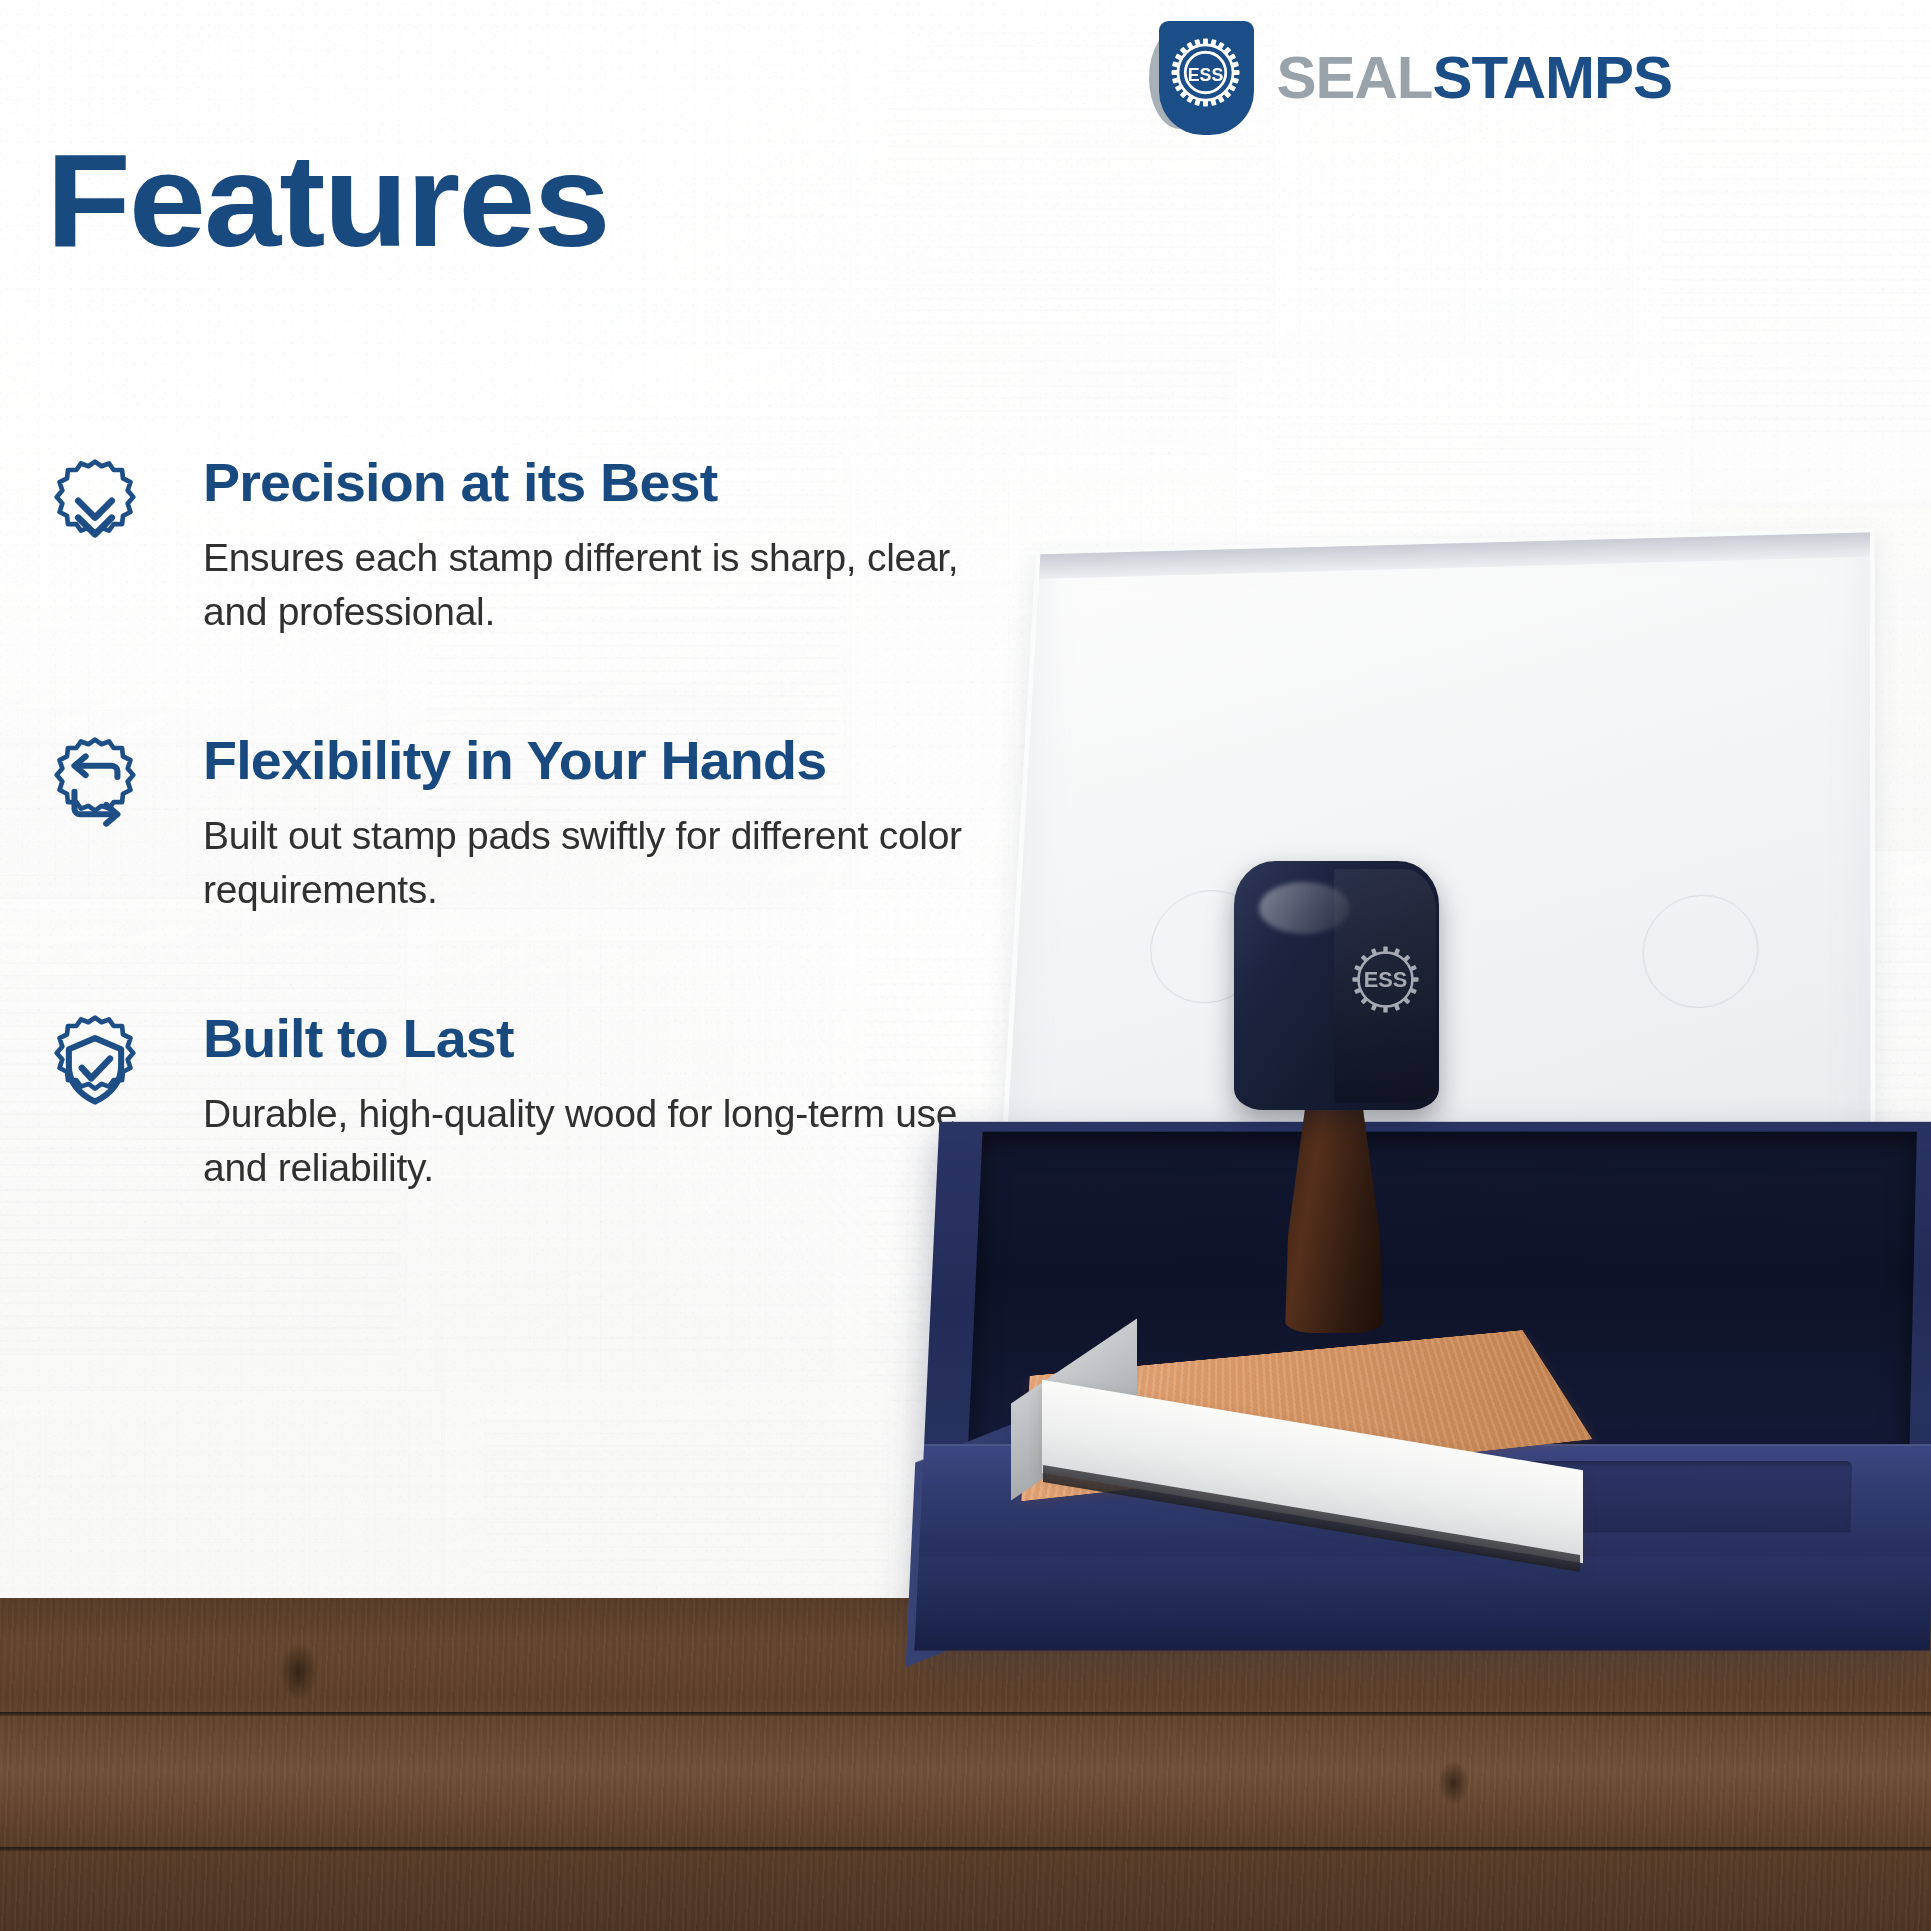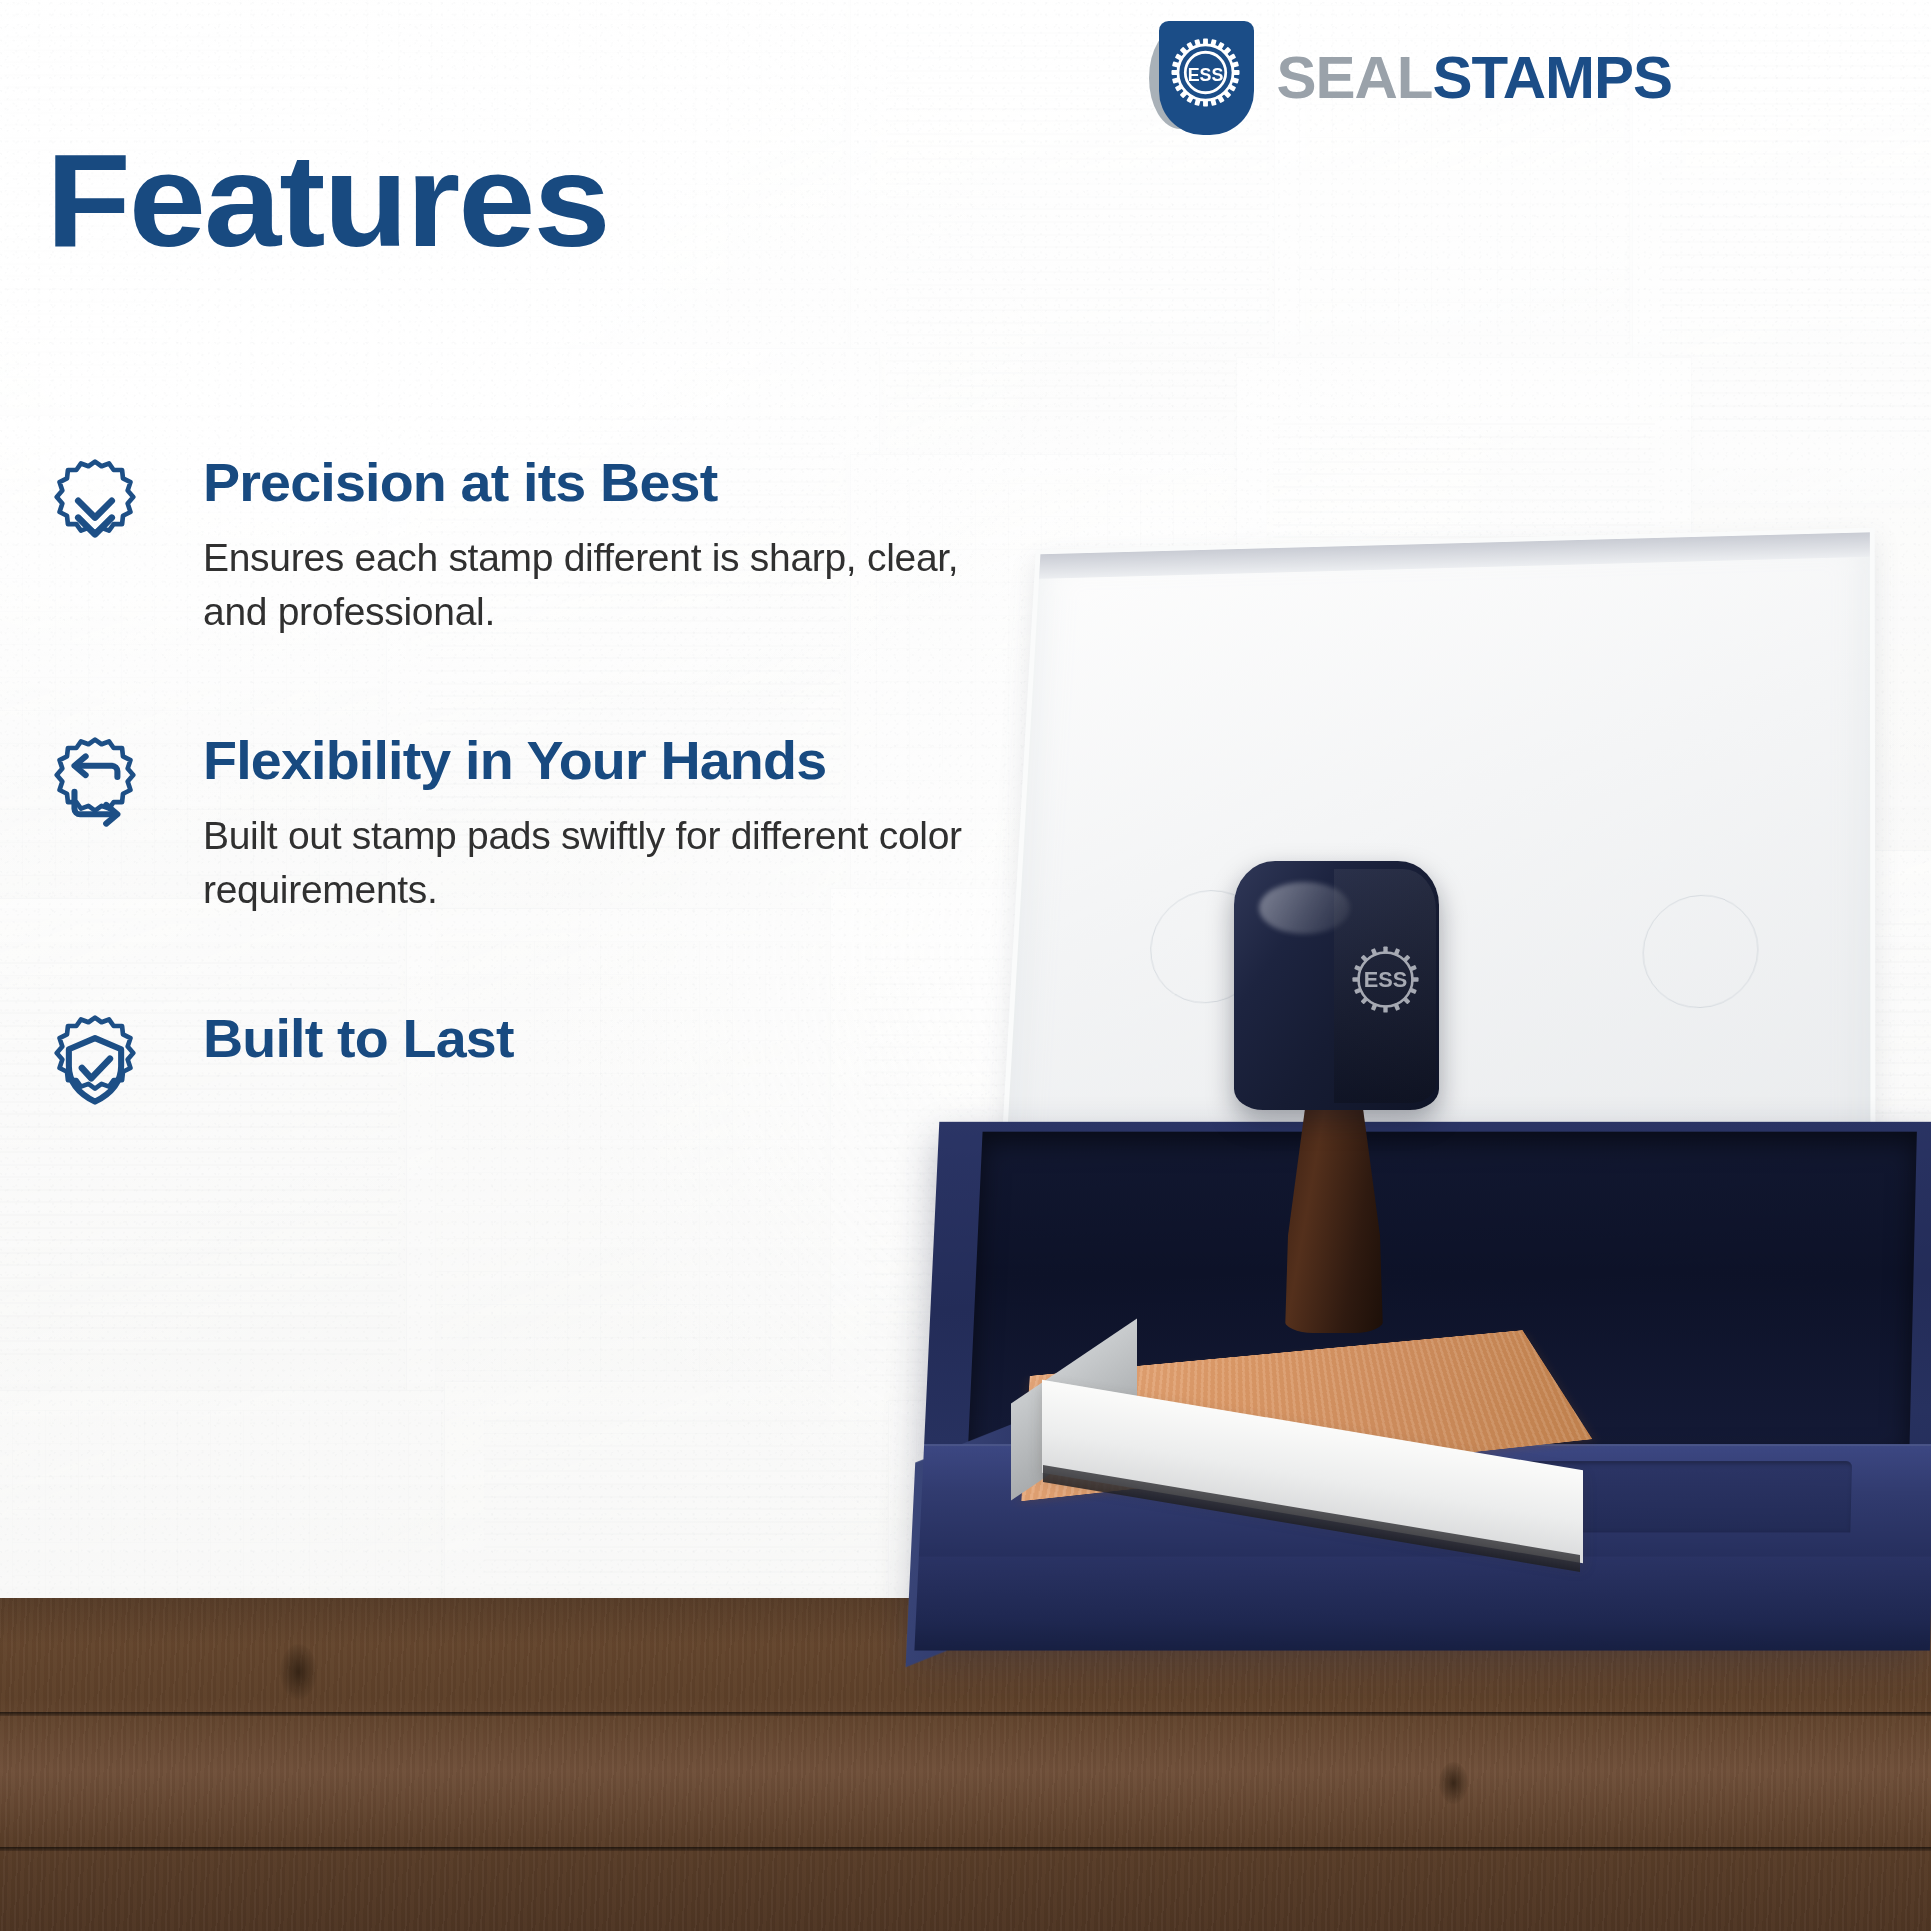--- a/index.html
+++ b/index.html
@@ -478,20 +478,21 @@
       <div class="f-desc">Built out stamp pads swiftly for different color requirements.</div>
     </div>
 
     <div class="feature">
       <svg class="f-badge" viewBox="0 0 120 120">
         <path d="M60 6 l7 5 8-3 5 7 9 0 1 9 8 4-3 9 6 7-6 7 3 9-8 4-1 9-9 0-5 7-8-3-7 5-7-5-8 3-5-7-9 0-1-9-8-4 3-9-6-7 6-7-3-9 8-4 1-9 9 0 5-7 8 3z" fill="none" stroke="#1d4f86" stroke-width="5" stroke-linejoin="round"></path>
         <path d="M60 28 L88 40 v18 c0 18 -12 30 -28 38 c-16 -8 -28 -20 -28 -38 V40z" fill="none" stroke="#1d4f86" stroke-width="6.5" stroke-linejoin="round"></path>
         <path d="M46 60 L56 71 L76 50" fill="none" stroke="#1d4f86" stroke-width="7" stroke-linecap="round" stroke-linejoin="round"></path>
       </svg>
       <div class="f-title">Built to Last</div>
+      <div class="f-desc">Durable, high-quality wood for long-term use and reliability.</div>
     </div>
 
 
   </div>
 
   <div class="photo">
 
     <div class="lid">
       <div class="lid-inner-edge"></div>
       <div class="lid-emboss" style="left:135px; top:367px;"></div>

